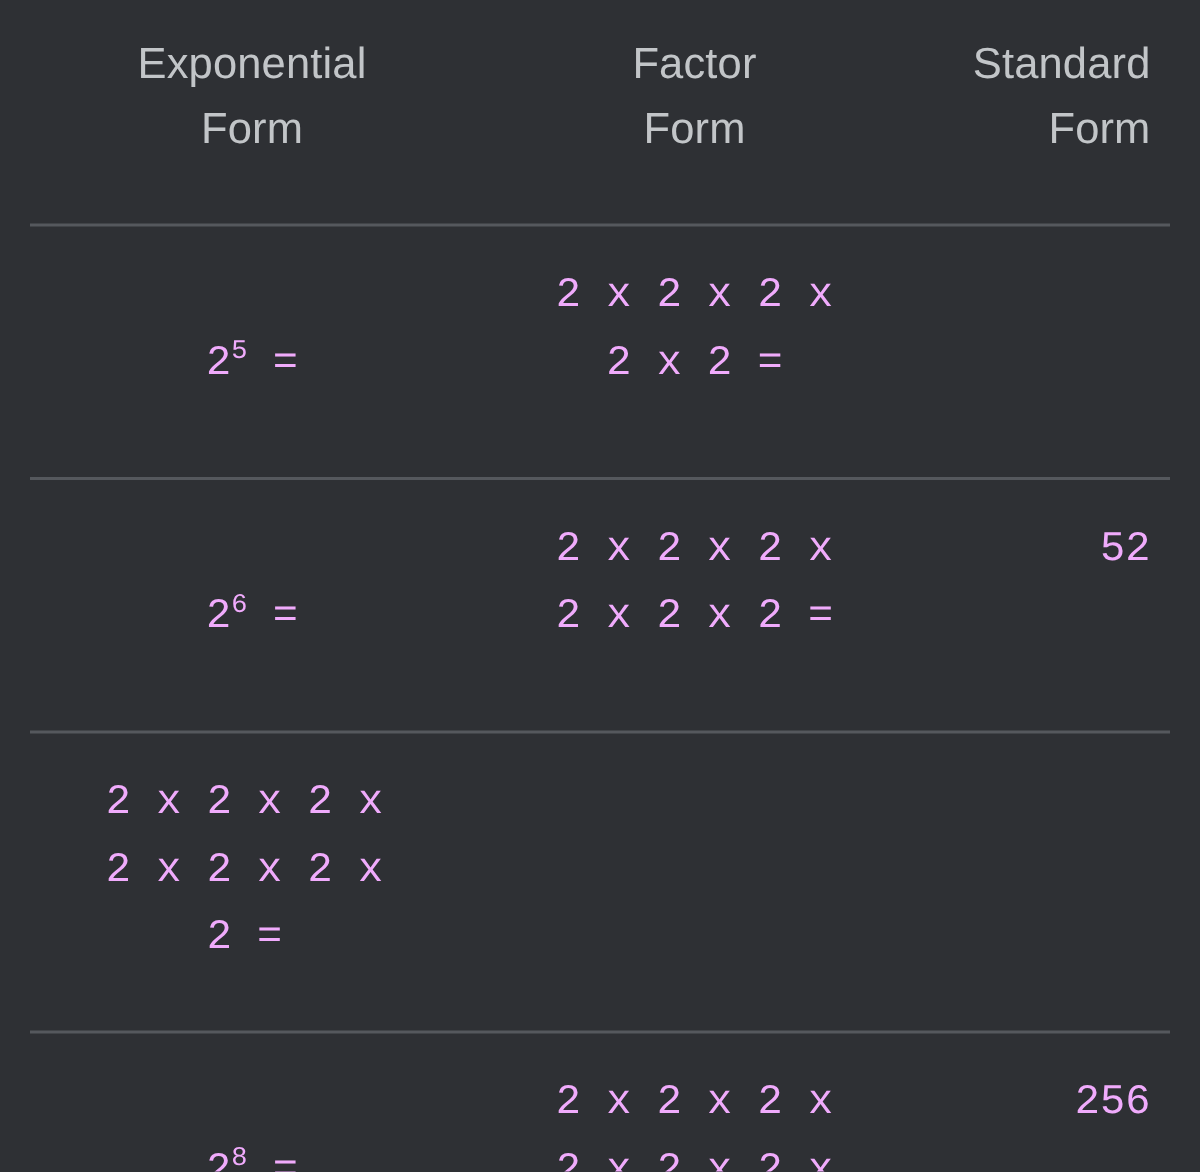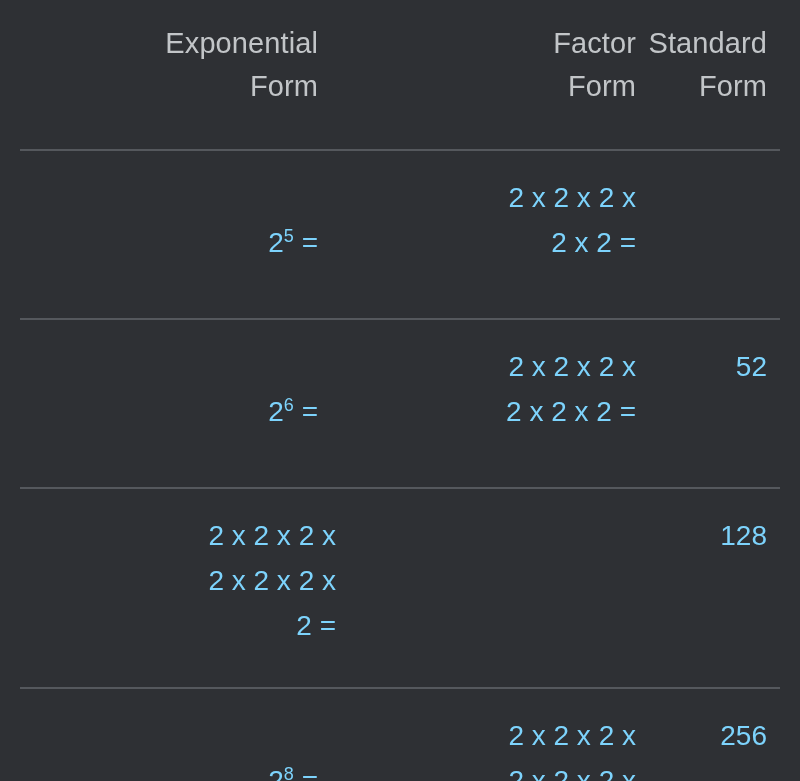--- a/index.html
+++ b/index.html
@@ -24,27 +24,26 @@
   .row {
     display: flex;
     width: 100%;
     box-sizing: border-box;
   }
 
   
   .col-exp {
     width: 300px;
     flex: 0 0 300px;
-    text-align: right;
+    text-align: center;
   }
   .col-fac {
     width: 290px;
     flex: 0 0 290px;
-    text-align: right;
-    margin-left: 28px;
+    text-align: center;
   }
   .col-std {
     flex: 1 1 auto;
     text-align: right;
     padding-right: 15px;
   }
 
   
   .header-row {
     padding-top: 22px;
@@ -68,25 +67,26 @@
   }
   .divider-head {
     margin-top: 41px;
   }
 
   
   .body-row {
     padding-top: 24px;
   }
   .body-cell {
-    color: #7dd3fc;
+    color: #f0abfc;
     font-size: 28px;
     line-height: 45px;
     font-weight: 400;
     white-space: pre-line;
+    font-family: Liberation Mono, monospace;
   }
   .body-cell.bold {
     font-weight: 700;
   }
   .exp-base {
     font-size: 28px;
   }
   .exp-sup {
     font-size: 18px;
     vertical-align: super;
@@ -136,21 +136,20 @@
     <div class="body-cell col-std">52</div>
   </div>
   <div class="row-spacer-2"></div>
 
   <div class="divider"></div>
 
   <div class="row body-row">
     <div class="body-cell col-fac">2 x 2 x 2 x
 2 x 2 x 2 x
 2 =</div>
-    <div class="body-cell col-std">128</div>
   </div>
   <div class="row-spacer-3"></div>
 
   <div class="divider"></div>
 
   <div class="row body-row">
     <div class="body-cell col-exp">
       <span class="exp-base">2</span><span class="exp-sup">8</span><span class="exp-eq"> =</span>
     </div>
     <div class="body-cell col-fac">2 x 2 x 2 x

